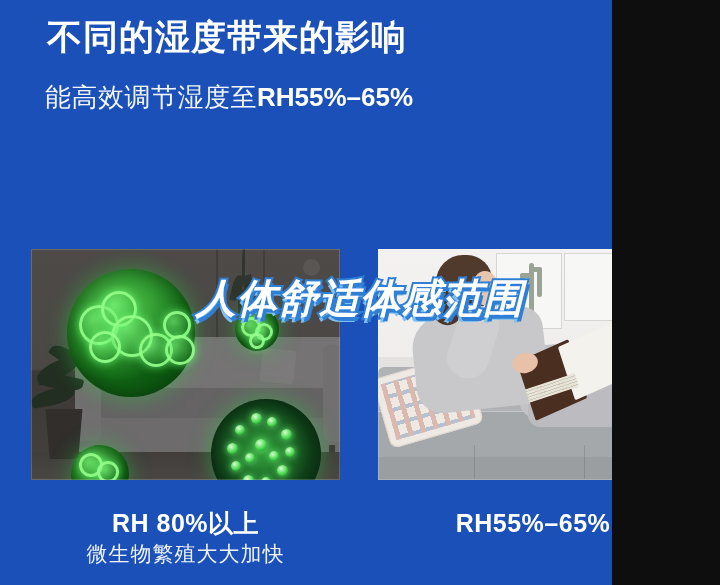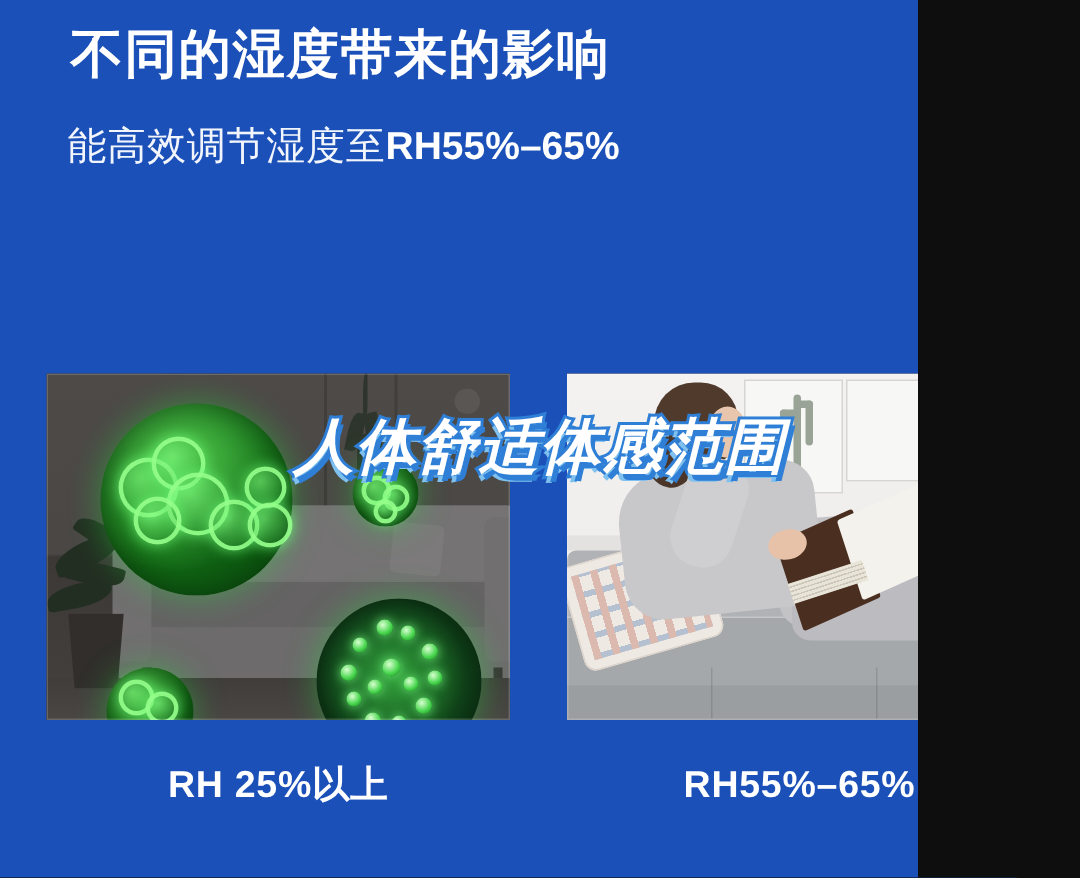--- a/index.html
+++ b/index.html
@@ -528,20 +528,21 @@
       <div class="book-l"></div>
       <div class="book-r"></div>
       <div class="book-pages"></div>
       <div class="person p-hand"></div>
     </div>
   </div>
 
   <div class="overlay-title">人体舒适体感范围</div>
 
   <div class="caption left">
-    <div class="cap-main">RH 25%以上</div>
+    <div class="cap-main">RH 80%以上</div>
+    <div class="cap-sub">微生物繁殖大大加快</div>
   </div>
 
   <div class="caption right">
     <div class="cap-main">RH55%–65%</div>
   </div>
 
 </div>
 
 </body></html>

